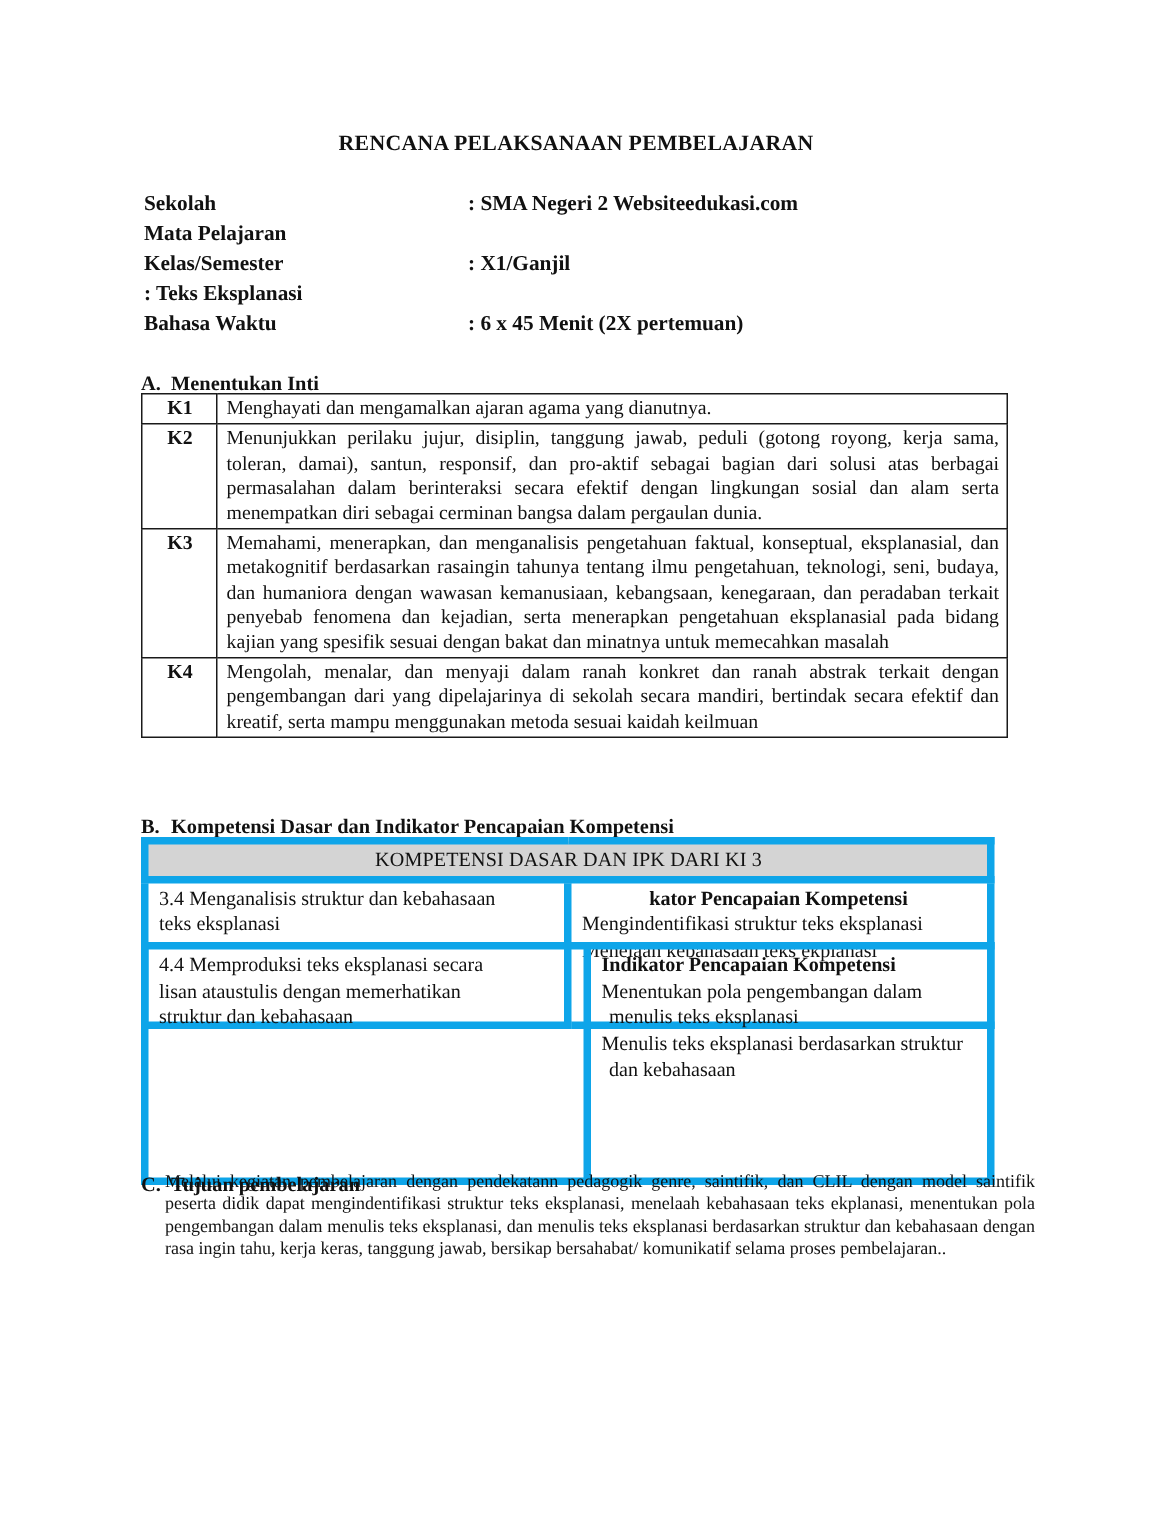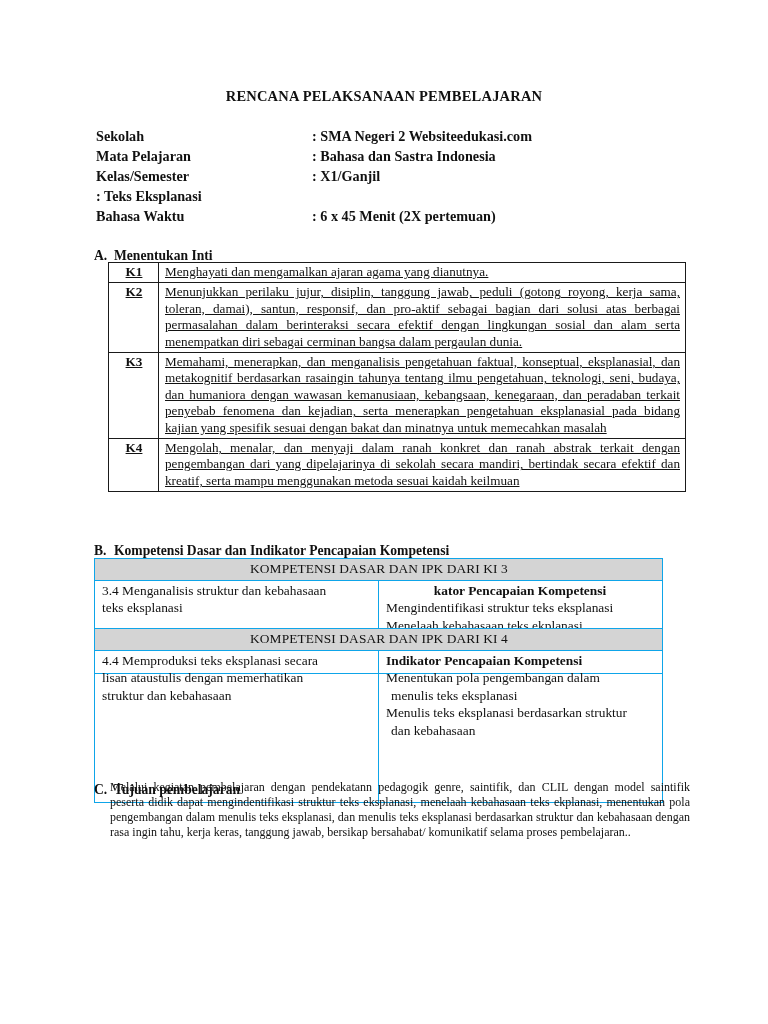--- a/index.html
+++ b/index.html
@@ -58,26 +58,25 @@
     font-size: 13.6px;
   }
   .sect-head .letter {
     display: inline-block;
     width: 20px;
   }
 
   
   .ki-table {
     position: absolute;
-    left: 108px;
+    left: 94px;
     top: 262px;
     width: 578px;
     border-collapse: collapse;
     table-layout: fixed;
-    text-decoration: underline;
   }
   .ki-table td {
     border: 1px solid #1a1a1a;
     vertical-align: top;
     font-size: 13.2px;
     line-height: 16.4px;
     padding: 1px 5px 2px 6px;
   }
   .ki-code {
     width: 38px;
@@ -91,21 +90,21 @@
   .kd-table {
     position: absolute;
     left: 94px;
     width: 569px;
     border-collapse: collapse;
     table-layout: fixed;
   }
   .kd-table.t3 { top: 558px; }
   .kd-table.t4 { top: 628px; }
   .kd-table td {
-    border: 1px solid #0ea5e9;
+    border: 5px solid #0ea5e9;
     vertical-align: top;
     font-size: 13.4px;
     line-height: 17.6px;
     padding: 1px 6px 2px 7px;
   }
   .kd-band {
     background: #d4d4d4;
     text-align: center;
     font-size: 14px;
     padding: 1px 0 2px 0;
@@ -140,21 +139,20 @@
 
   <div class="doc-title">RENCANA PELAKSANAAN PEMBELAJARAN</div>
 
   <div class="ident">
     <div class="ident-row">
       <span class="ident-label">Sekolah</span>
       <span class="ident-value">: SMA Negeri 2 Websiteedukasi.com</span>
     </div>
     <div class="ident-row">
       <span class="ident-label">Mata Pelajaran</span>
-      <span class="ident-value">: Bahasa dan Sastra Indonesia</span>
     </div>
     <div class="ident-row">
       <span class="ident-label">Kelas/Semester</span>
       <span class="ident-value">: X1/Ganjil</span>
     </div>
     <div class="ident-row">
       <span class="ident-value">: Teks Eksplanasi</span>
     </div>
     <div class="ident-row">
       <span class="ident-label">Bahasa Waktu</span>
@@ -206,23 +204,20 @@
           <div class="clip-head">kator Pencapaian Kompetensi</div>
           <div>Mengindentifikasi struktur teks eksplanasi</div>
           <div>Menelaah kebahasaan teks ekplanasi</div>
         </td>
       </tr>
     </tbody>
   </table>
 
   <table class="kd-table t4">
     <tbody>
-      <tr>
-        <td class="kd-band" colspan="2">KOMPETENSI DASAR DAN IPK DARI KI 4</td>
-      </tr>
       <tr>
         <td class="kd-left">
           <div>4.4  Memproduksi teks eksplanasi secara</div>
           <div>lisan ataustulis dengan memerhatikan</div>
           <div>struktur dan kebahasaan</div>
           <div class="cell-pad-4"></div>
         </td>
         <td>
           <div class="kd-head-strong">Indikator Pencapaian Kompetensi</div>
           <div>Menentukan pola pengembangan dalam</div>

